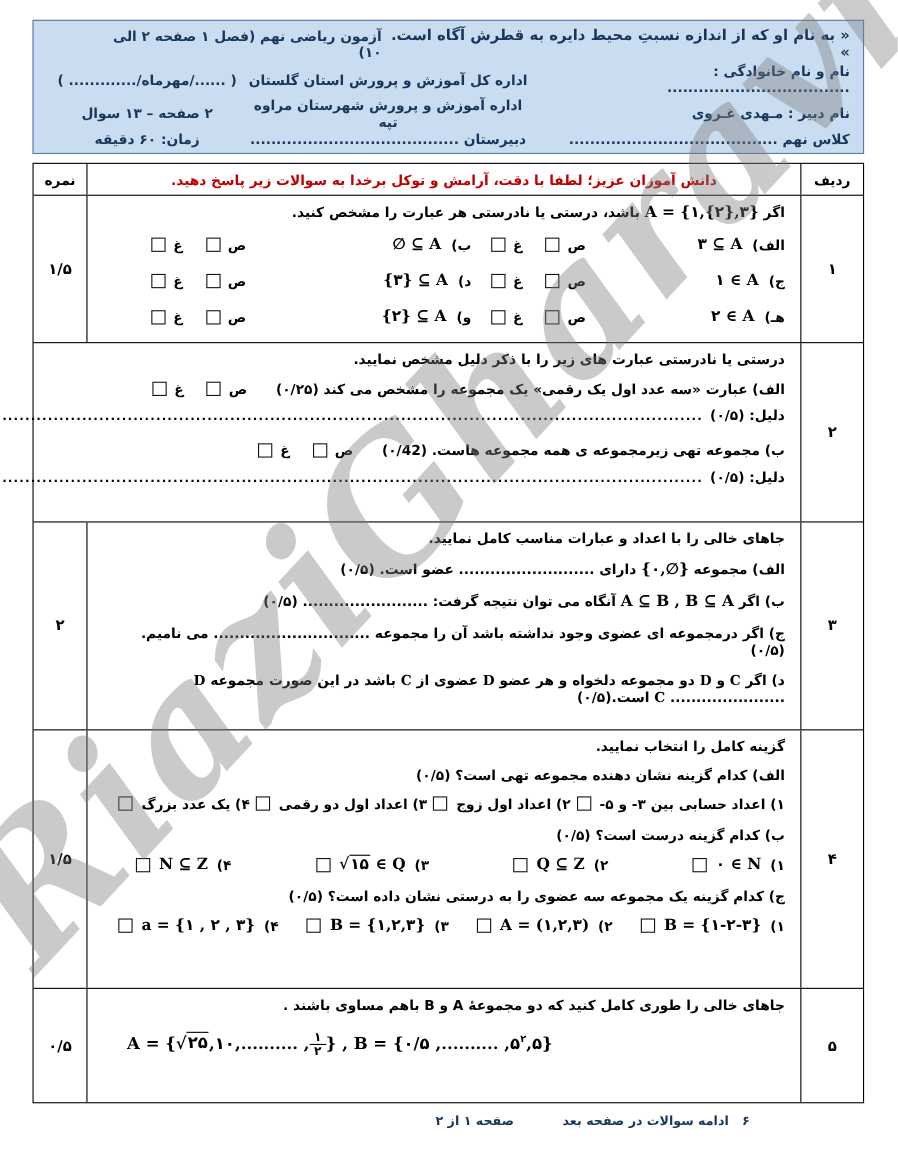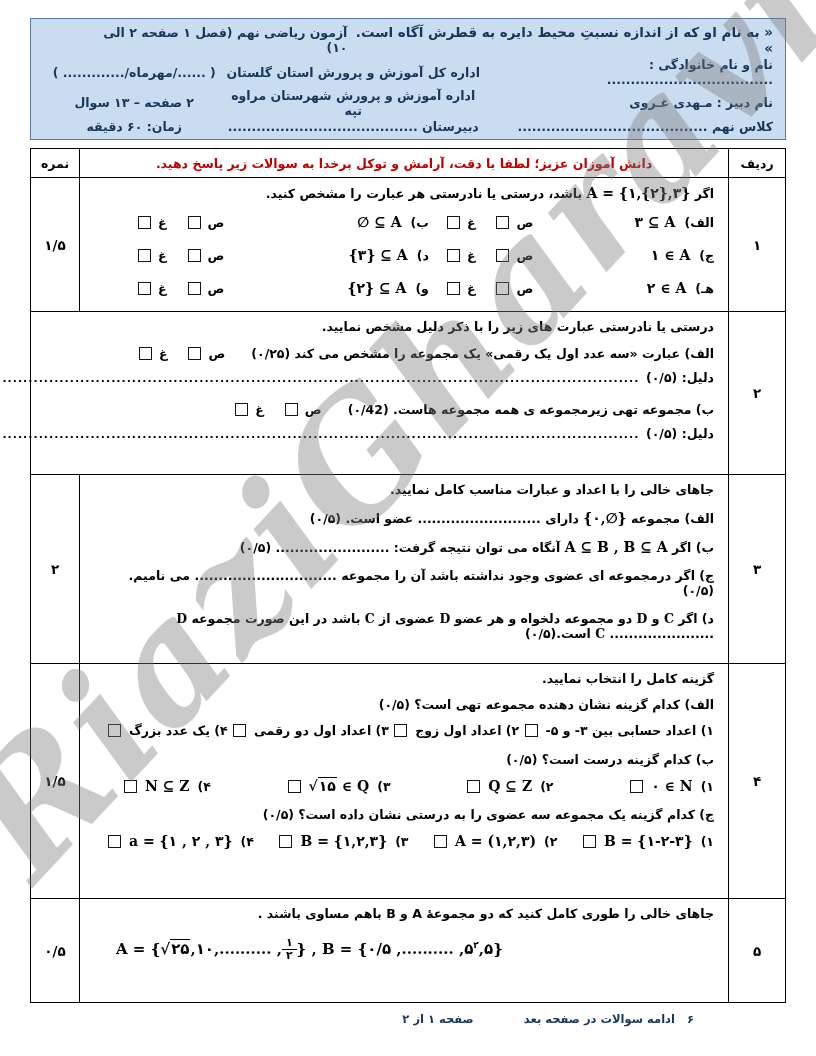--- a/index.html
+++ b/index.html
@@ -64,21 +64,21 @@
   sup { font-size:9px; }
 
   
   .q5-math { direction:ltr; text-align:left; padding-left:22px; margin-top:16px;
              font-family:"DejaVu Serif","DejaVu Sans",serif; font-weight:bold; font-size:15px; }
   .frac { display:inline-block; vertical-align:middle; text-align:center; font-size:11px; line-height:1.1; }
   .frac .fnum { display:block; border-bottom:1.3px solid #000; padding:0 4px; }
   .frac .fden { display:block; }
 
   
-  .pfooter { position:absolute; top:1012px; right:0; left:0; height:22px; color:#17365c; font-weight:bold; font-size:11.5px; }
+  .pfooter { position:absolute; top:1012px; right:12px; left:0; height:22px; color:#17365c; font-weight:bold; font-size:11.5px; }
   .foot-center { position:absolute; right:0; left:60px; text-align:center; }
   .foot-right { position:absolute; right:122px; display:flex; align-items:center; gap:12px; }
 </style>
 </head>
 <body>
 
 <div class="page">
 
   <div class="watermark">RiaziGharavi</div>
 

